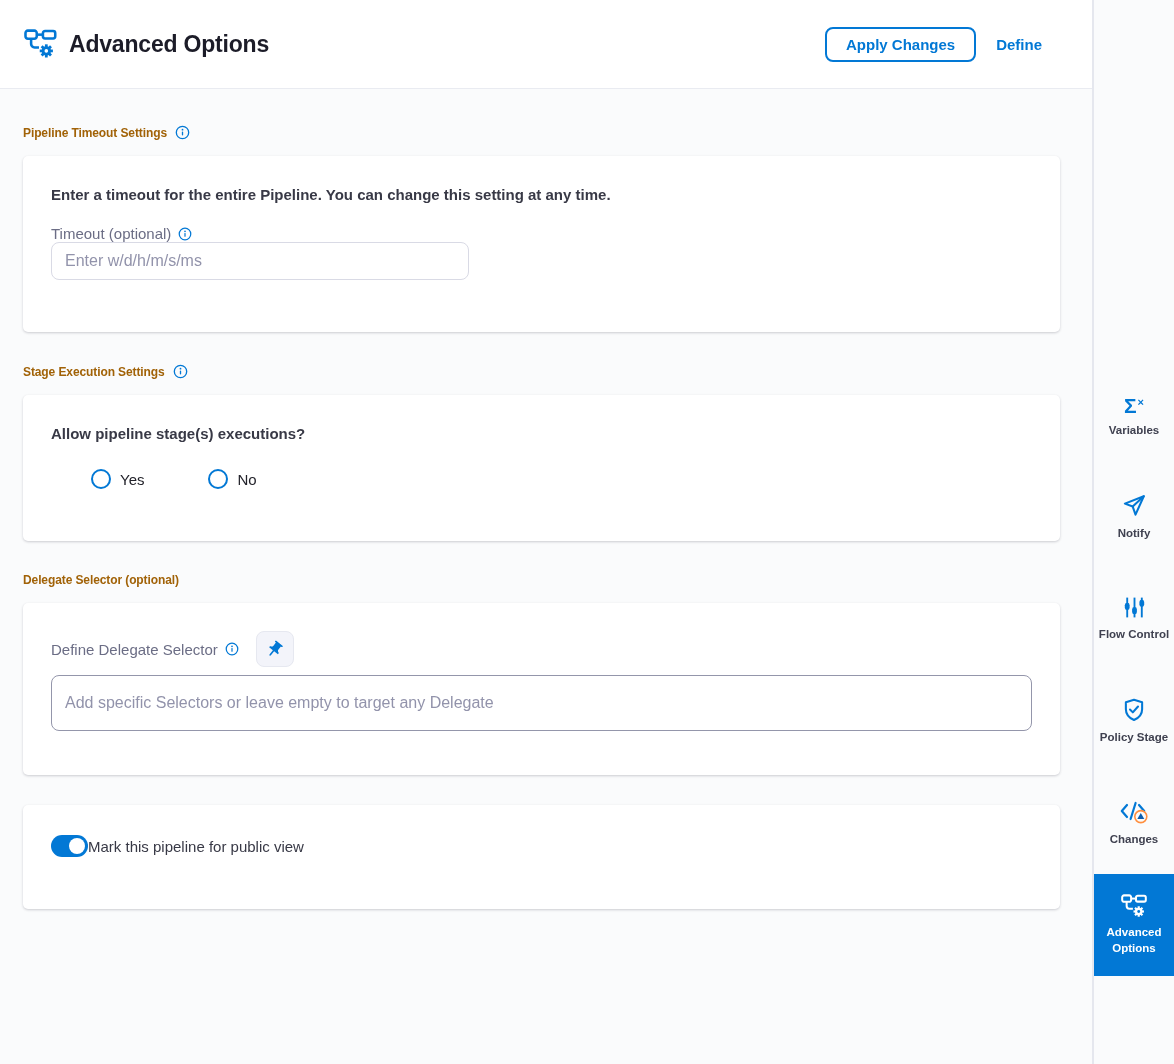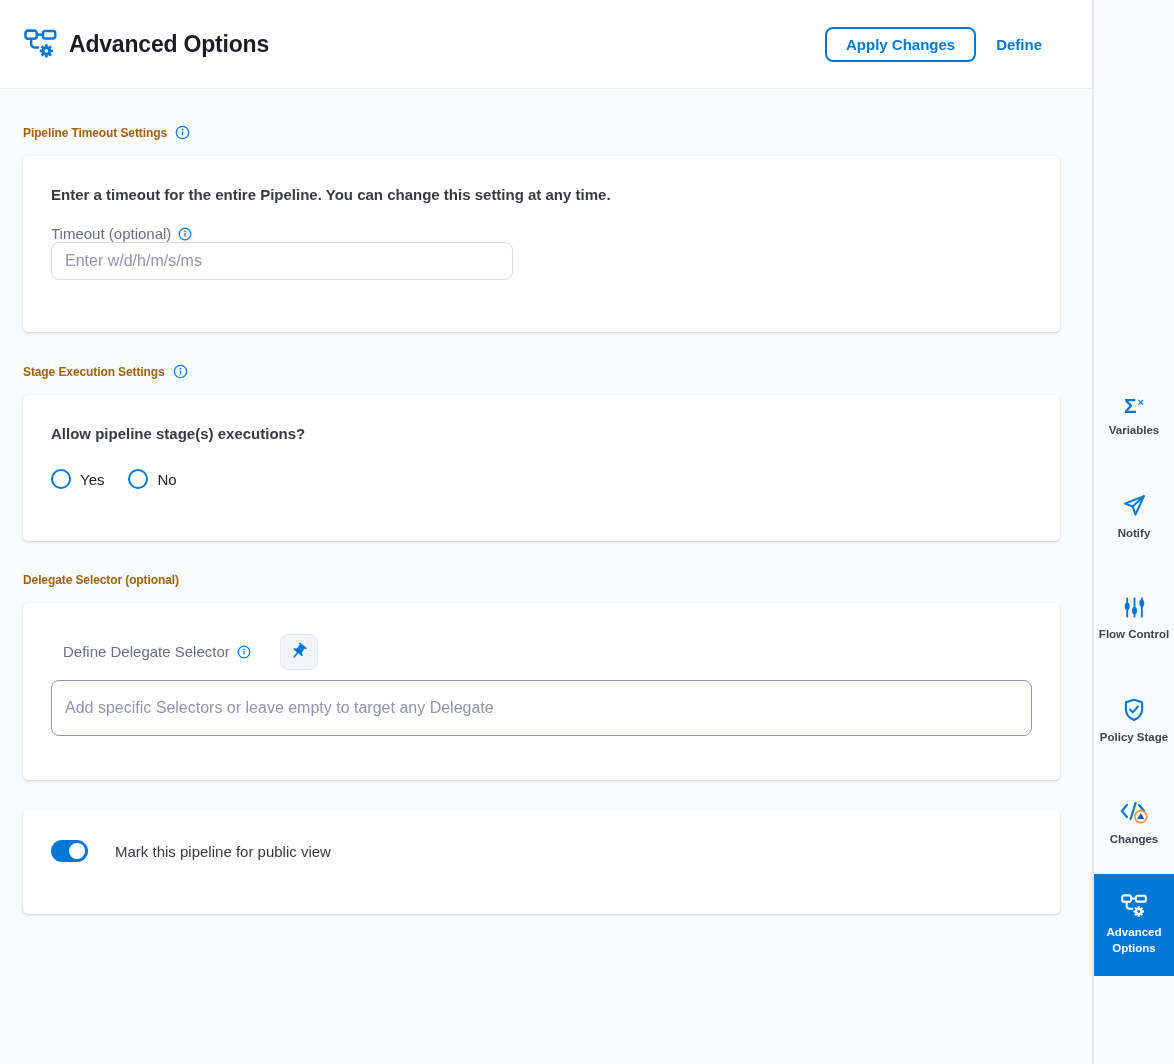--- a/index.html
+++ b/index.html
@@ -51,40 +51,40 @@
   .field-label {
     font-size:15px; color:#6b6d85; display:flex; align-items:center; gap:7px;
     margin:0 0 0 0;
   }
   .text-input {
     height:38px; border:1px solid #d9dae5; border-radius:8px;
     font-size:16px; color:#22222a; padding:0 13px; font-family:inherit;
     background:#fff; outline:none;
   }
   .text-input::placeholder { color:#9293ab; }
-  .input-timeout { width:462px; }
+  .input-timeout { width:418px; }
   .input-delegate { width:100%; height:56px; border:1.5px solid #9496ab; }
 
   .question { font-size:15px; font-weight:700; color:#383946; margin:0 0 27px 0; }
   .radio-row { display:flex; align-items:center; gap:24px; }
-  .radio-option { display:inline-flex; align-items:center; gap:9px; font-size:15px; color:#22222a; cursor:pointer; }
+  .radio-option { display:inline-flex; align-items:center; gap:9px; font-size:15px; color:#22222a; cursor:pointer;margin-left:40px; }
   .radio-circle {
     width:20px; height:20px; border:2px solid #0278d5; border-radius:50%;
     background:#fff; flex:0 0 auto;
   }
 
   .delegate-label-row { display:flex; align-items:center; gap:17px; margin-bottom:8px; }
   .pin-button {
     width:38px; height:36px; border-radius:8px; background:#f3f4fa;
     border:1px solid #e6e8f0; display:flex; align-items:center; justify-content:center;
     cursor:pointer; padding:0;
   }
   .pin-button svg { transform:rotate(38deg); }
 
-  .toggle-row { display:flex; align-items:center; gap:27px; }
+  .toggle-row { display:flex; align-items:center; }
   .toggle {
     width:37px; height:22px; border-radius:11px; background:#0278d5;
     position:relative; cursor:pointer; flex:0 0 auto;
   }
   .toggle-knob {
     position:absolute; right:3px; top:3px; width:16px; height:16px;
     border-radius:50%; background:#fff;
   }
   .toggle-label { font-size:15px; color:#383946; }
 
@@ -183,21 +183,21 @@
             <span>No</span>
           </label>
         </div>
       </div>
 
       <h2 class="section-heading">
         <span>Delegate Selector (optional)</span>
       </h2>
       <div class="card card-delegate">
         <div class="delegate-label-row">
-          <div class="field-label" style="margin:12px;">
+          <div class="field-label" style="margin:0;">
             <span>Define Delegate Selector</span>
             <svg width="14" height="14" viewBox="0 0 16 16">
               <circle cx="8" cy="8" r="6.6" fill="none" stroke="#0278d5" stroke-width="1.4"></circle>
               <circle cx="8" cy="5" r="0.95" fill="#0278d5"></circle>
               <rect x="7.3" y="6.8" width="1.4" height="4.4" rx="0.7" fill="#0278d5"></rect>
             </svg>
           </div>
           <button class="pin-button">
             <svg width="19" height="19" viewBox="0 0 24 24" fill="#0278d5">
               <path d="M16 9V4h1c.55 0 1-.45 1-1s-.45-1-1-1H7c-.55 0-1 .45-1 1s.45 1 1 1h1v5c0 1.66-1.34 3-3 3v2h5.97v7l1 1 1-1v-7H19v-2c-1.66 0-3-1.34-3-3z"></path>

